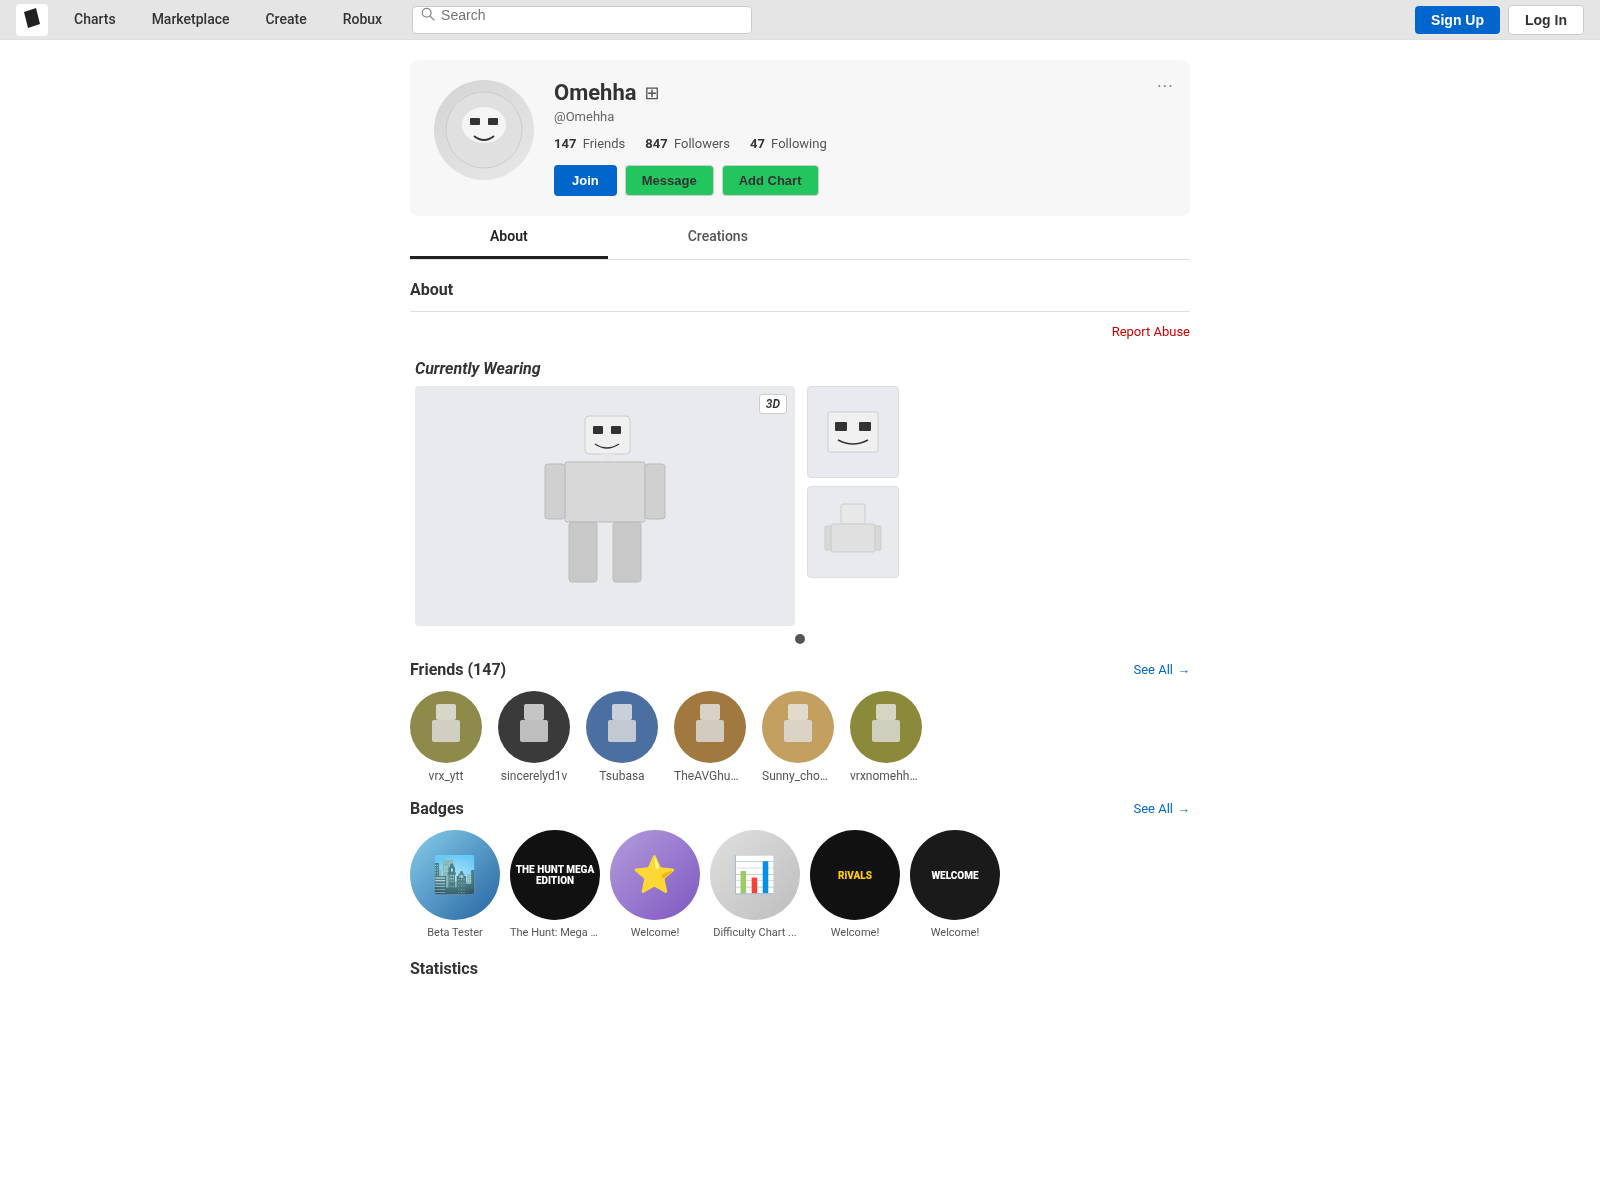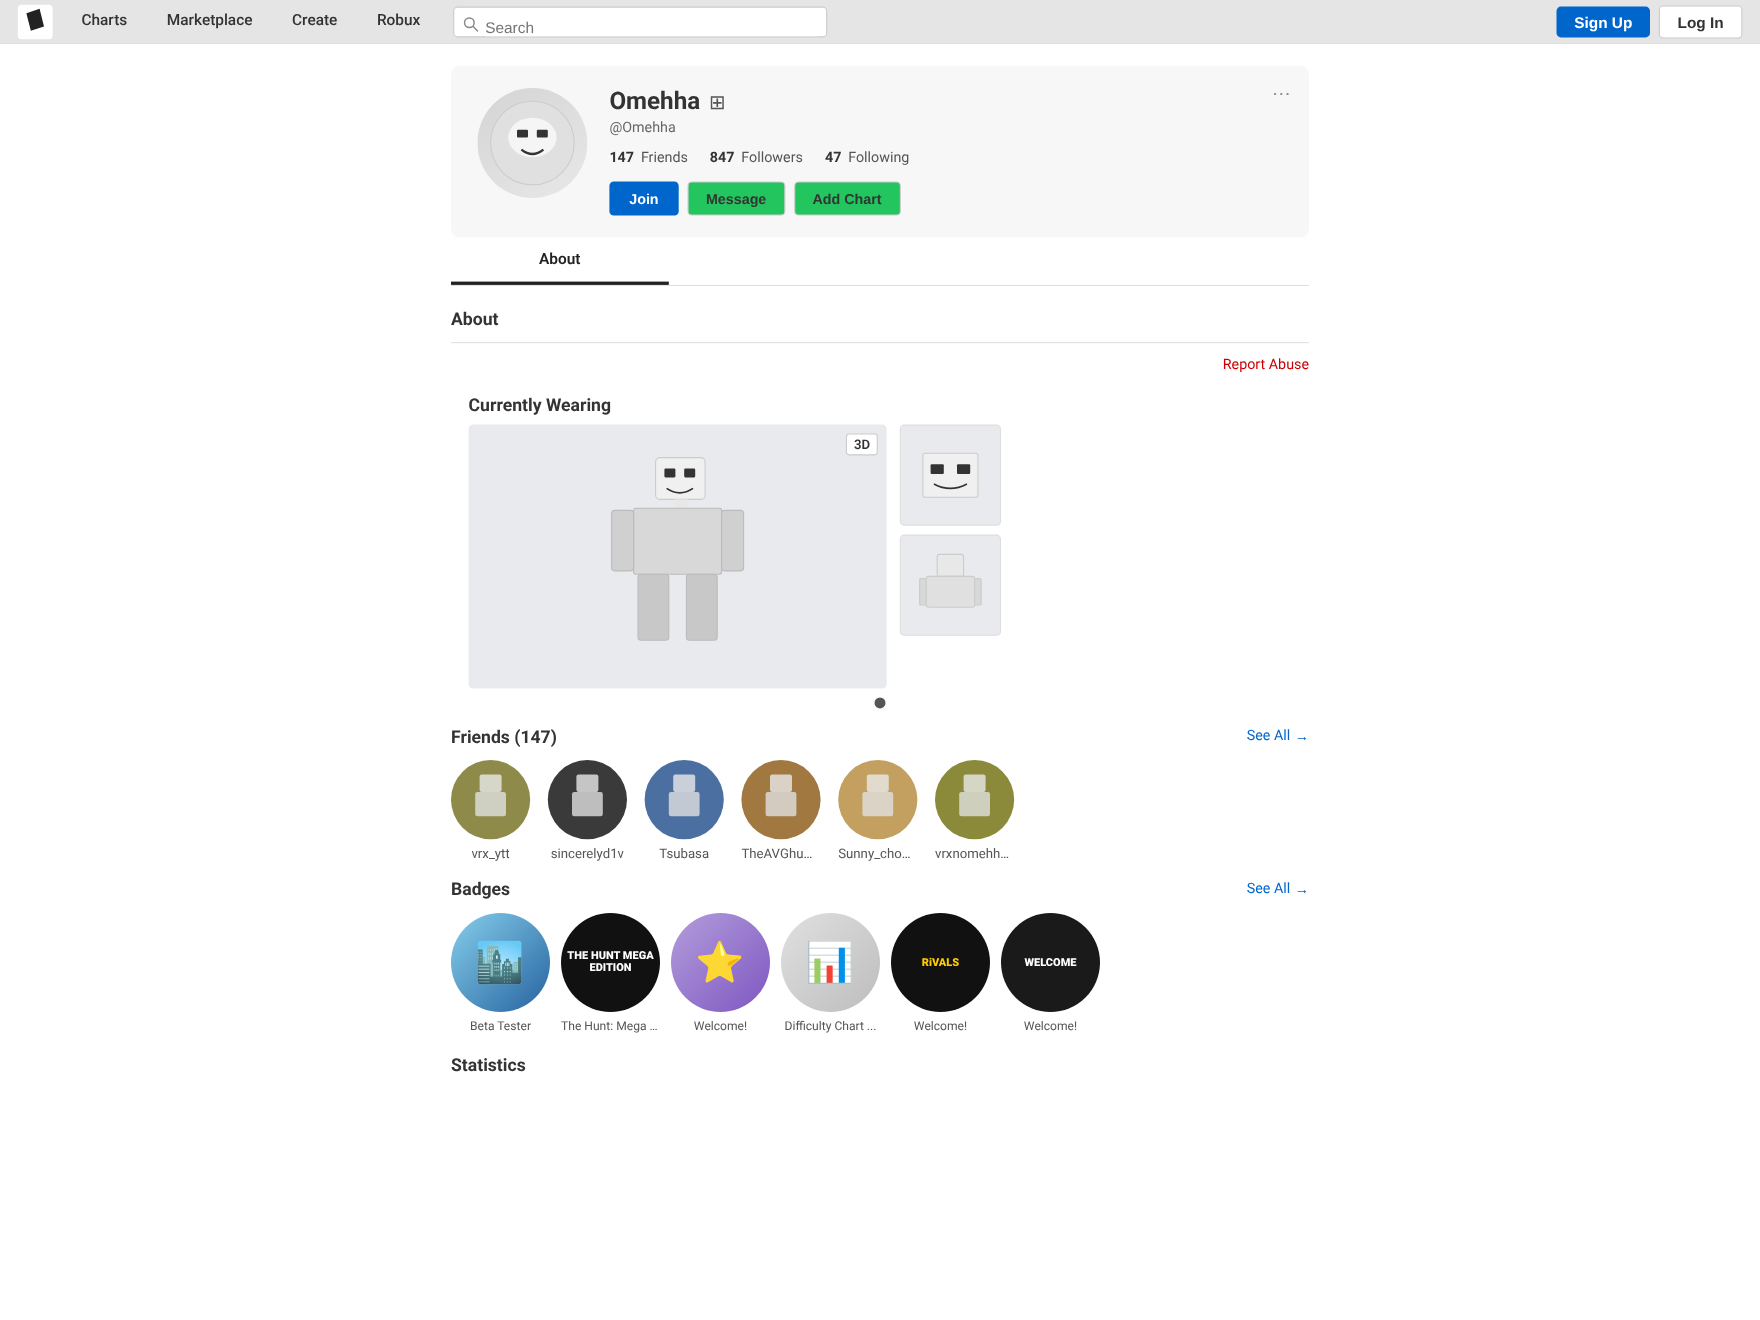--- a/index.html
+++ b/index.html
@@ -12,21 +12,21 @@
       padding: 0 16px; gap: 0;
     }
     .nav-logo { width: 32px; height: 32px; margin-right: 8px; }
     .nav-logo svg { width: 100%; height: 100%; }
     .nav-link {
       padding: 0 18px; height: 40px; display: flex; align-items: center;
       font-size: 14px; font-weight: 500; color: #333; cursor: pointer;
       border-bottom: 2px solid transparent;
     }
     .search-bar {
-      margin-left: 12px; display: flex; align-items: flex-end;
+      margin-left: 12px; display: flex; align-items: flex-start;
       border: 1px solid #ccc; border-radius: 4px; padding: 0 8px;
       height: 28px; width: 340px; background: #fff;
     }
     .search-bar input {
       border: none; outline: none; font-size: 14px; width: 100%; color: #333;
     }
     .search-icon-svg { color: #888; margin-right: 6px; flex-shrink: 0; }
     .nav-spacer { flex: 1; }
     .btn-signup {
       background: #0066cc; color: #fff; border: none;
@@ -92,21 +92,21 @@
     .tab.active { border-bottom: 3px solid #222; color: #222; font-weight: 600; }
 
     
     .section-title { font-size: 16px; font-weight: 700; margin: 20px 0 8px; }
     .divider { border: none; border-top: 1px solid #e0e0e0; margin: 12px 0; }
     .report-abuse {
       text-align: right; color: #cc0000; font-size: 13px; cursor: pointer; margin-bottom: 12px;
     }
 
     
-    .currently-wearing { margin: 16px 16px; }
+    .currently-wearing { margin: 16px 5px; font-style: italic; }
     .wearing-grid { display: flex; gap: 12px; align-items: flex-start; }
     .wearing-3d {
       width: 380px; height: 240px; background: #e8eaed;
       border-radius: 4px; position: relative; flex-shrink: 0;
       display: flex; align-items: center; justify-content: center;
     }
     .badge-3d {
       position: absolute; top: 8px; right: 8px;
       background: #fff; border: 1px solid #ccc; border-radius: 3px;
       padding: 2px 6px; font-size: 12px; font-weight: 600;
@@ -220,20 +220,21 @@
         <button class="btn-join">Join</button>
         <button class="btn-message">Message</button>
         <button class="btn-add-friend">Add Chart</button>
       </div>
     </div>
     <div class="profile-more">···</div>
   </div>
 
   <div class="tabs">
     <div class="tab active">About</div>
+    <div class="tab">Creations</div>
   </div>
 
   <div>
     <div class="section-title">About</div>
     <hr class="divider">
     <div class="report-abuse">Report Abuse</div>
   </div>
 
   <div class="currently-wearing">
     <div class="section-title">Currently Wearing</div>

